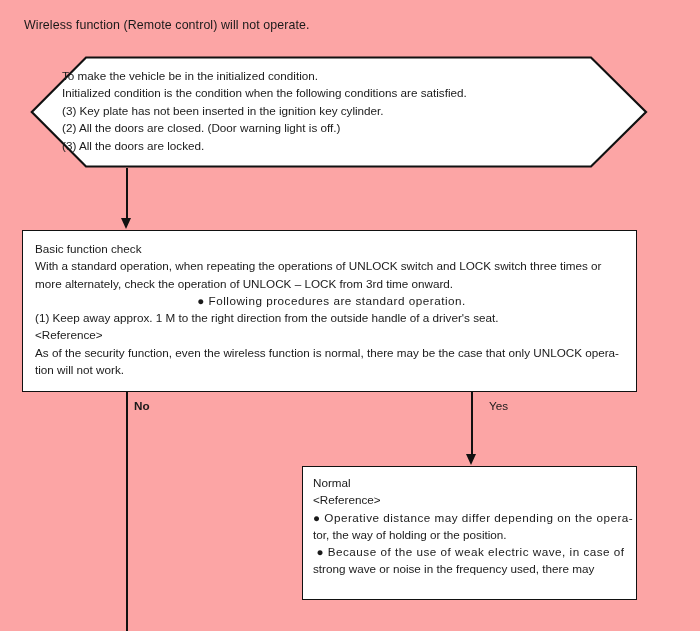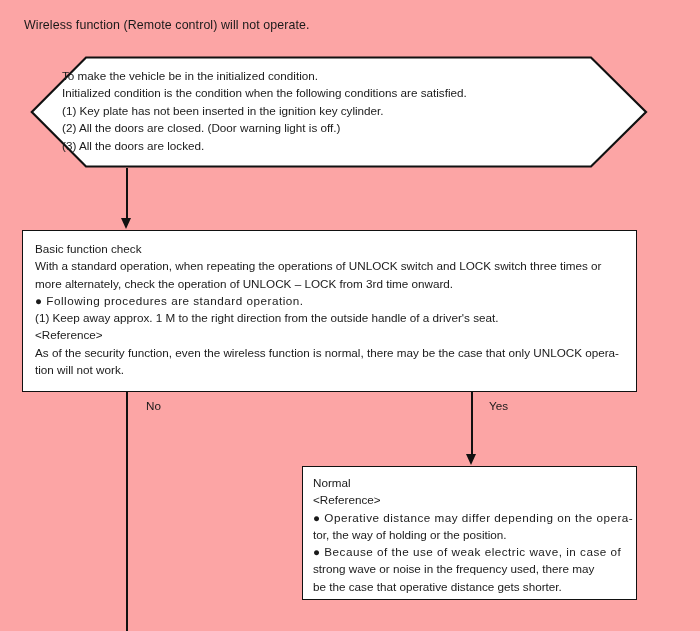--- a/index.html
+++ b/index.html
@@ -126,40 +126,40 @@
   #arrow-yes-branch { left: 466px; top: 454px; }
 
   
   .branch-label {
     position: absolute;
     font-size: 11.7px;
     line-height: 14px;
     color: #1a1a1a;
     white-space: nowrap;
   }
-  #label-no  { left: 146px; top: 399px; }
+  #label-no  { left: 134px; top: 399px; font-weight: bold; }
   #label-yes { left: 489px; top: 399px; }
 
-  .bullet { letter-spacing: 0.5px; }
+  .bullet { letter-spacing: 0.5px; text-align: center; }
 </style>
 </head>
 <body>
 
 <div id="page">
 
   <div id="title">Wireless function (Remote control) will not operate.</div>
 
   <div id="hex-banner">
     <svg viewBox="0 0 618 112" preserveAspectRatio="none">
       <polygon points="56,1.5 561,1.5 616,56 561,110.5 56,110.5 1.8,56" fill="#ffffff" stroke="#111111" stroke-width="2.2" stroke-linejoin="miter" vector-effect="non-scaling-stroke"></polygon>
     </svg>
     <div id="hex-text">
       <div class="ln">To make the vehicle be in the initialized condition.</div>
       <div class="ln">Initialized condition is the condition when the following conditions are satisfied.</div>
-      <div class="ln">(1) Key plate has not been inserted in the ignition key cylinder.</div>
+      <div class="ln">(3) Key plate has not been inserted in the ignition key cylinder.</div>
       <div class="ln">(2) All the doors are closed. (Door warning light is off.)</div>
       <div class="ln">(3) All the doors are locked.</div>
     </div>
   </div>
 
   <div class="conn vline" id="conn-hex-to-basic"></div>
   <div class="arrowhead" id="arrow-hex-to-basic"></div>
 
   <div id="basic-box">
     <div id="basic-text">
@@ -182,17 +182,16 @@
   <div class="branch-label" id="label-yes">Yes</div>
 
   <div id="normal-box">
     <div id="normal-text">
       <div class="ln">Normal</div>
       <div class="ln">&lt;Reference&gt;</div>
       <div class="ln bullet">● Operative distance may differ depending on the opera-</div>
       <div class="ln">tor, the way of holding or the position.</div>
       <div class="ln bullet">● Because of the use of weak electric wave, in case of</div>
       <div class="ln">strong wave or noise in the frequency used, there may</div>
-      <div class="ln">be the case that operative distance gets shorter.</div>
     </div>
   </div>
 
 </div>
 
 </body></html>

